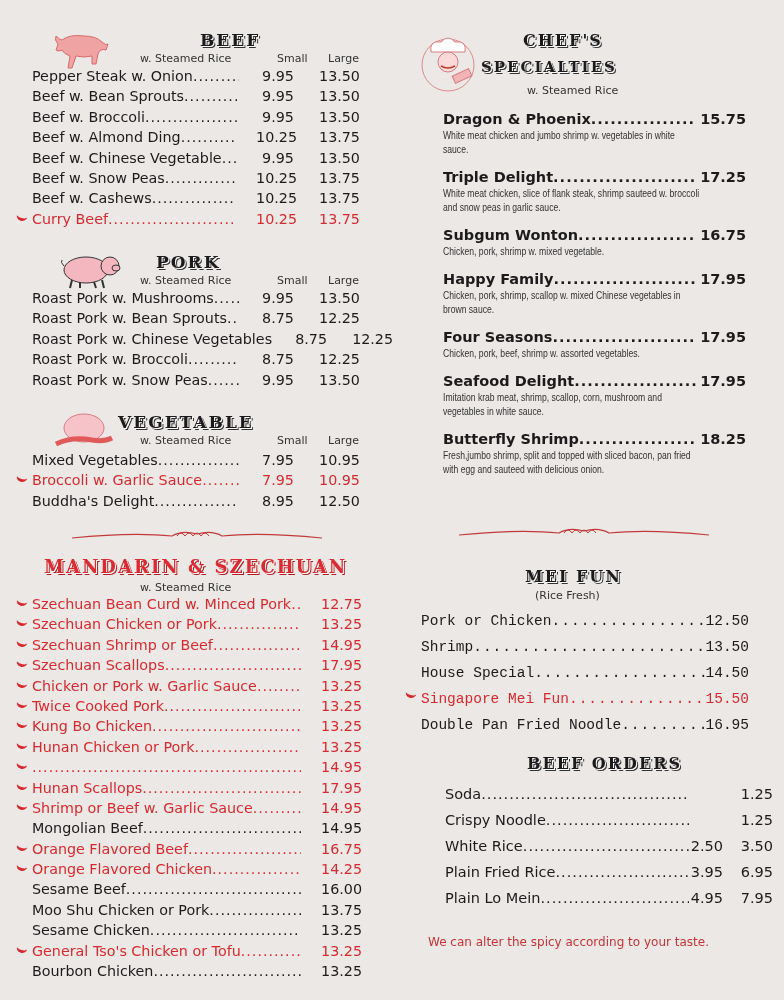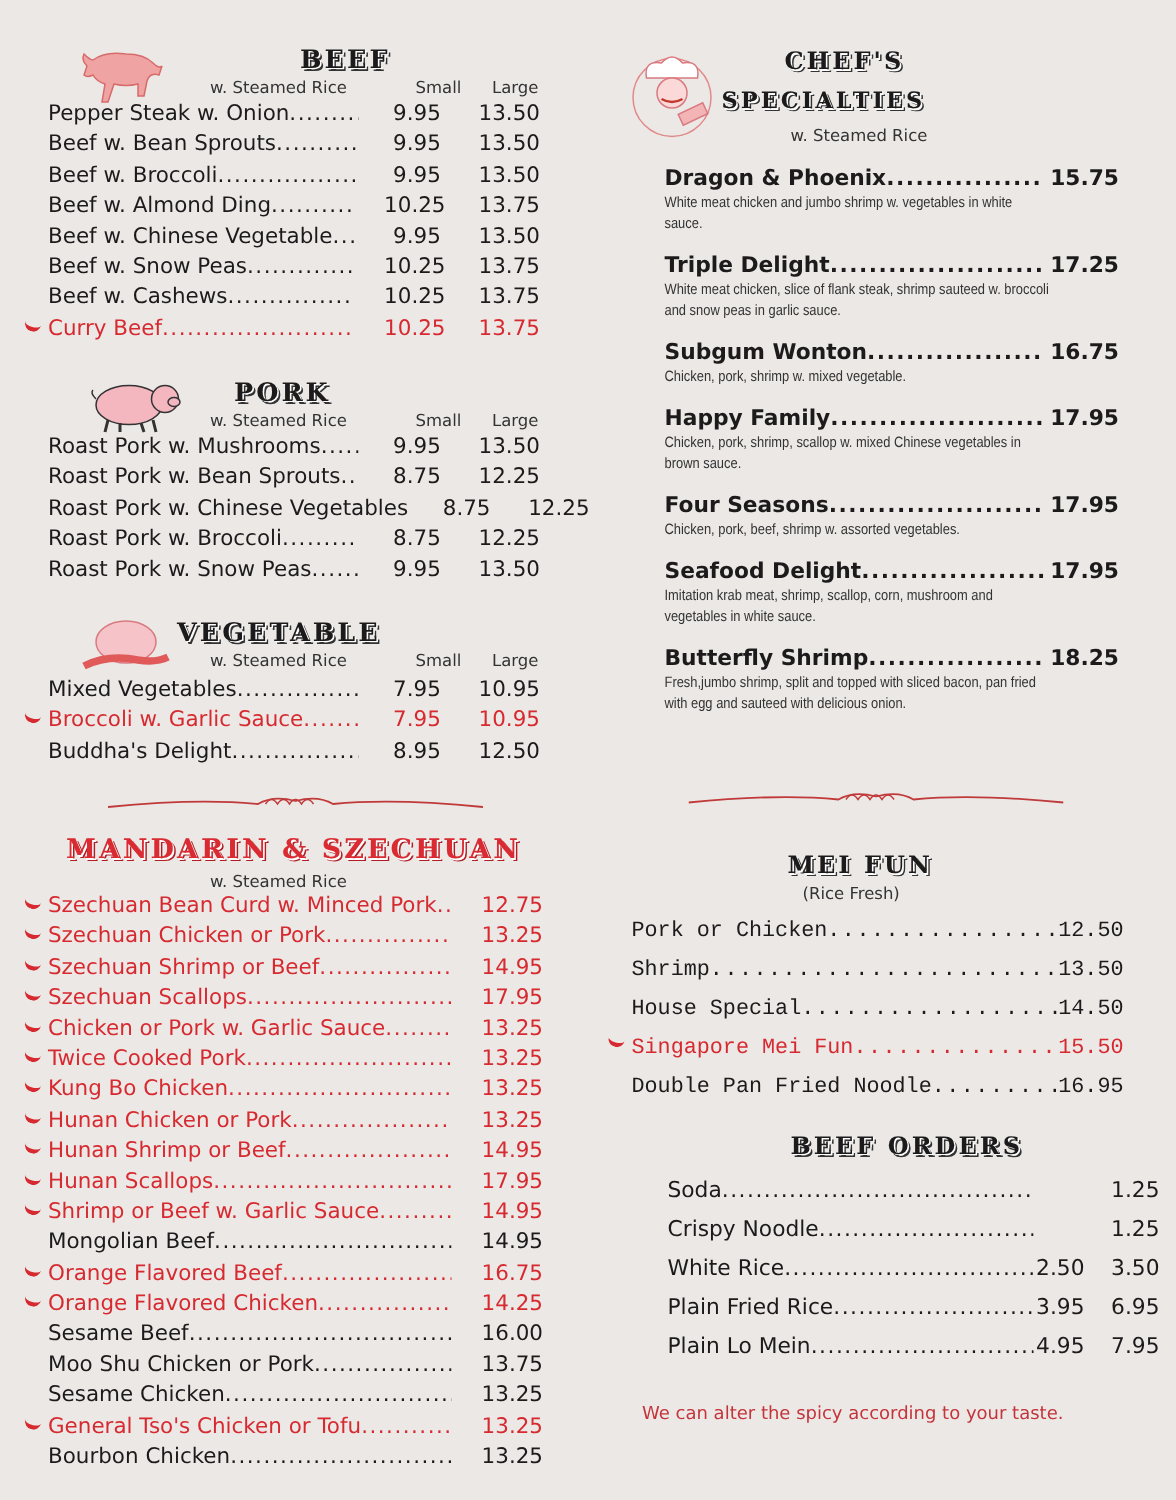--- a/index.html
+++ b/index.html
@@ -288,21 +288,20 @@
           <span class="p">13.25</span>
         </div>
         <div class="row spicy">
           <span class="pepper"></span>
           <span class="name">Hunan Chicken or Pork</span>
           <span class="dots"></span>
           <span class="p">13.25</span>
         </div>
         <div class="row spicy">
           <span class="pepper"></span>
-          <span class="name">Hunan Shrimp or Beef</span>
           <span class="dots"></span>
           <span class="p">14.95</span>
         </div>
         <div class="row spicy">
           <span class="pepper"></span>
           <span class="name">Hunan Scallops</span>
           <span class="dots"></span>
           <span class="p">17.95</span>
         </div>
         <div class="row spicy">

